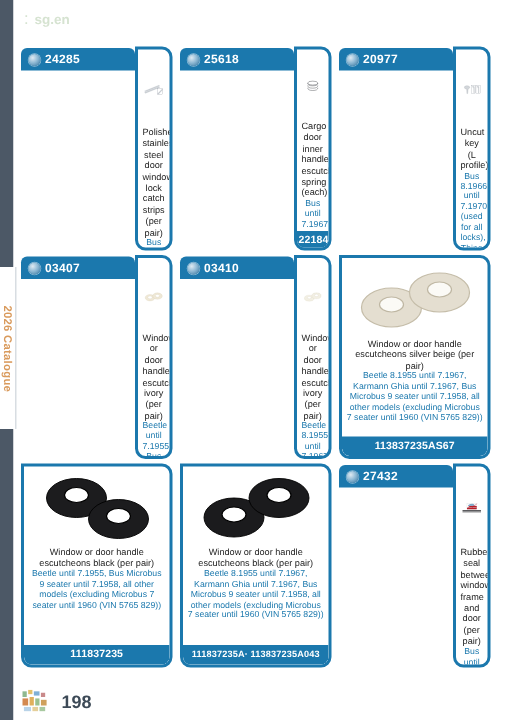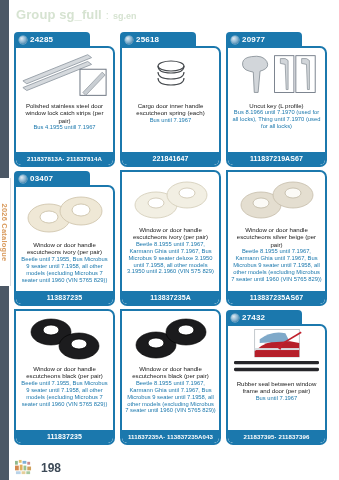--- a/index.html
+++ b/index.html
@@ -64,21 +64,21 @@
     display: grid;
     grid-template-columns: repeat(3, 101px);
     column-gap: 5px;
     row-gap: 4px;
   }
   .card {
     position: relative;
     width: 101px;
     height: 135px;
     display: flex;
-    flex-direction: column;
+    flex-direction: row;
   }
   
   .card-tab {
     position: relative;
     z-index: 3;
     height: 15px;
     width: 76px;
     background: #1b78ad;
     border-radius: 4px 4px 0 0;
     display: flex;
@@ -162,21 +162,20 @@
 <div class="page">
 
   <div class="left-rail"></div>
   <div class="left-rail-white"></div>
 
   <div class="cat-tab">
     <span>2026 Catalogue</span>
   </div>
 
   <div class="header">
-    <span class="h-title">Group sg_full</span>
     <span class="h-colon">:</span>
     <span class="h-sub">sg.en</span>
   </div>
 
   <div class="grid">
 
     <div class="card">
       <div class="card-tab">
         <span class="tab-dot"></span>
         <span class="tab-num">24285</span>
@@ -267,20 +266,24 @@
         </div>
         <div class="desc">
           <span class="d-main">Window or door handle escutcheons ivory (per pair)</span>
           <span class="d-sub">Beetle until 7.1955, Bus Microbus 9 seater until 7.1958, all other models (excluding Microbus 7 seater until 1960 (VIN 5765 829))</span>
         </div>
         <div class="card-foot">113837235</div>
       </div>
     </div>
 
     <div class="card">
+      <div class="card-tab">
+        <span class="tab-dot"></span>
+        <span class="tab-num">03410</span>
+      </div>
       <div class="card-body">
         <div class="img-area">
           <svg width="84" height="46" viewBox="0 0 84 46">
             <g>
               <ellipse cx="27" cy="28" rx="21" ry="13" fill="#f2efe3" stroke="#d2cbb6" stroke-width="0.8"></ellipse>
               <ellipse cx="27" cy="26" rx="8" ry="5" fill="#ffffff" stroke="#cbc3ad" stroke-width="0.8"></ellipse>
               <ellipse cx="58" cy="18" rx="20" ry="13" fill="#f2efe3" stroke="#d2cbb6" stroke-width="0.8"></ellipse>
               <ellipse cx="58" cy="16" rx="8" ry="5" fill="#ffffff" stroke="#cbc3ad" stroke-width="0.8"></ellipse>
             </g>
           </svg>

